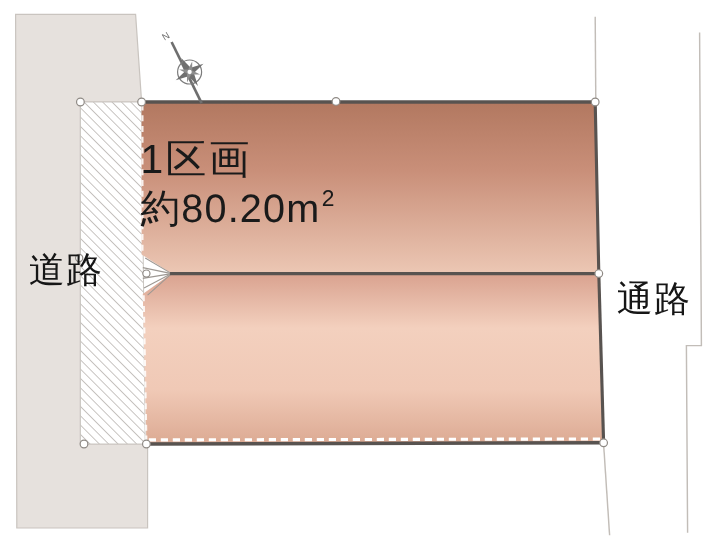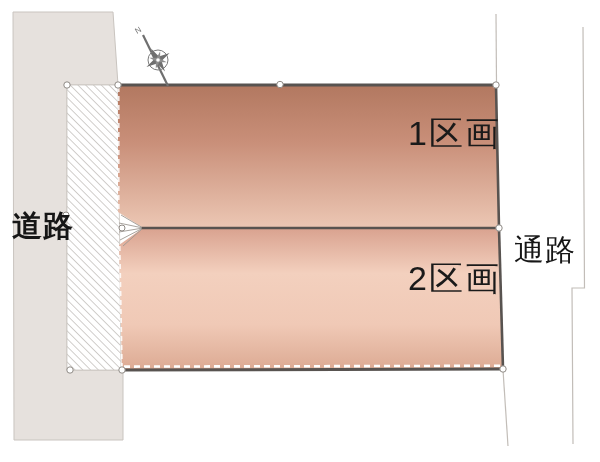--- a/index.html
+++ b/index.html
@@ -14,27 +14,27 @@
   }
   .canvas svg.base { position: absolute; left: 0; top: 0; }
   .label {
     position: absolute;
     font-size: 30px;
     line-height: 32px;
     letter-spacing: 1px;
     color: #161616;
     white-space: nowrap;
   }
-  .road-left  { left: 12px;  top: 210px; font-weight: bold; }
+  .road-left  { left: 24px;  top: 210px; }
   .road-right { left: 514px; top: 206px; margin-top: 28px; }
   .plot-text {
     position: absolute;
     left: 117px;
     width: 384px;
-    text-align: right;
+    text-align: left;
     color: #1a1a1a;
   }
   .plot-text.p1 { top: 112px; }
   .plot-text.p2 { top: 257px; }
   .plot-name { font-size: 34px; line-height: 42px; letter-spacing: 2px; }
   .plot-area { font-size: 33px; line-height: 40px; letter-spacing: 1px; }
   .plot-area .sup {
     font-size: 19px;
     position: relative;
     top: -13px;
@@ -127,19 +127,19 @@
       <circle r="1.8" fill="#ffffff"></circle>
       <text x="-21" y="-26" font-size="8" style="fill:var(--compass-gray, #6f6f6f)" transform="rotate(-31 -21 -26)" font-family="Liberation Sans, sans-serif">N</text>
     </g>
   </svg>
 
   <div class="label road-left">道路</div>
   <div class="label road-right">通路</div>
 
   <div class="plot-text p1">
     <div class="plot-name">1区画</div>
+    <div class="plot-area"><span>約80.20</span><span>m</span><span class="sup">2</span></div>
   </div>
 
   <div class="plot-text p2">
-    <div class="plot-name">2区画</div>
   </div>
 
 </div>
 
 </body></html>

